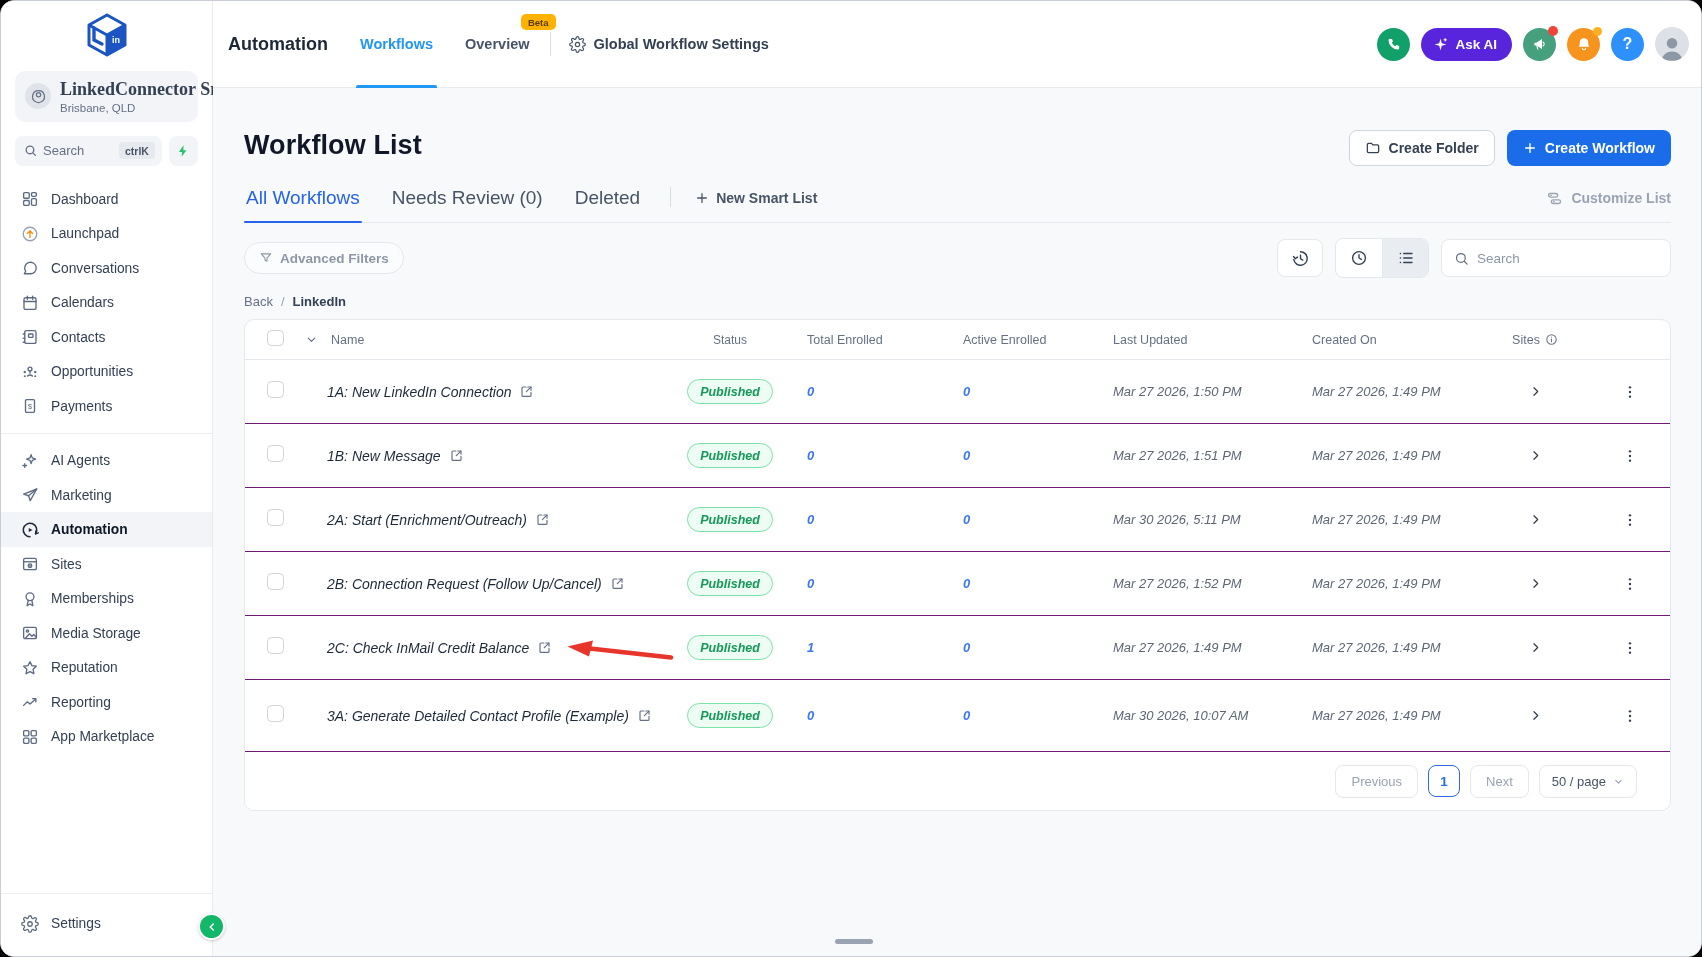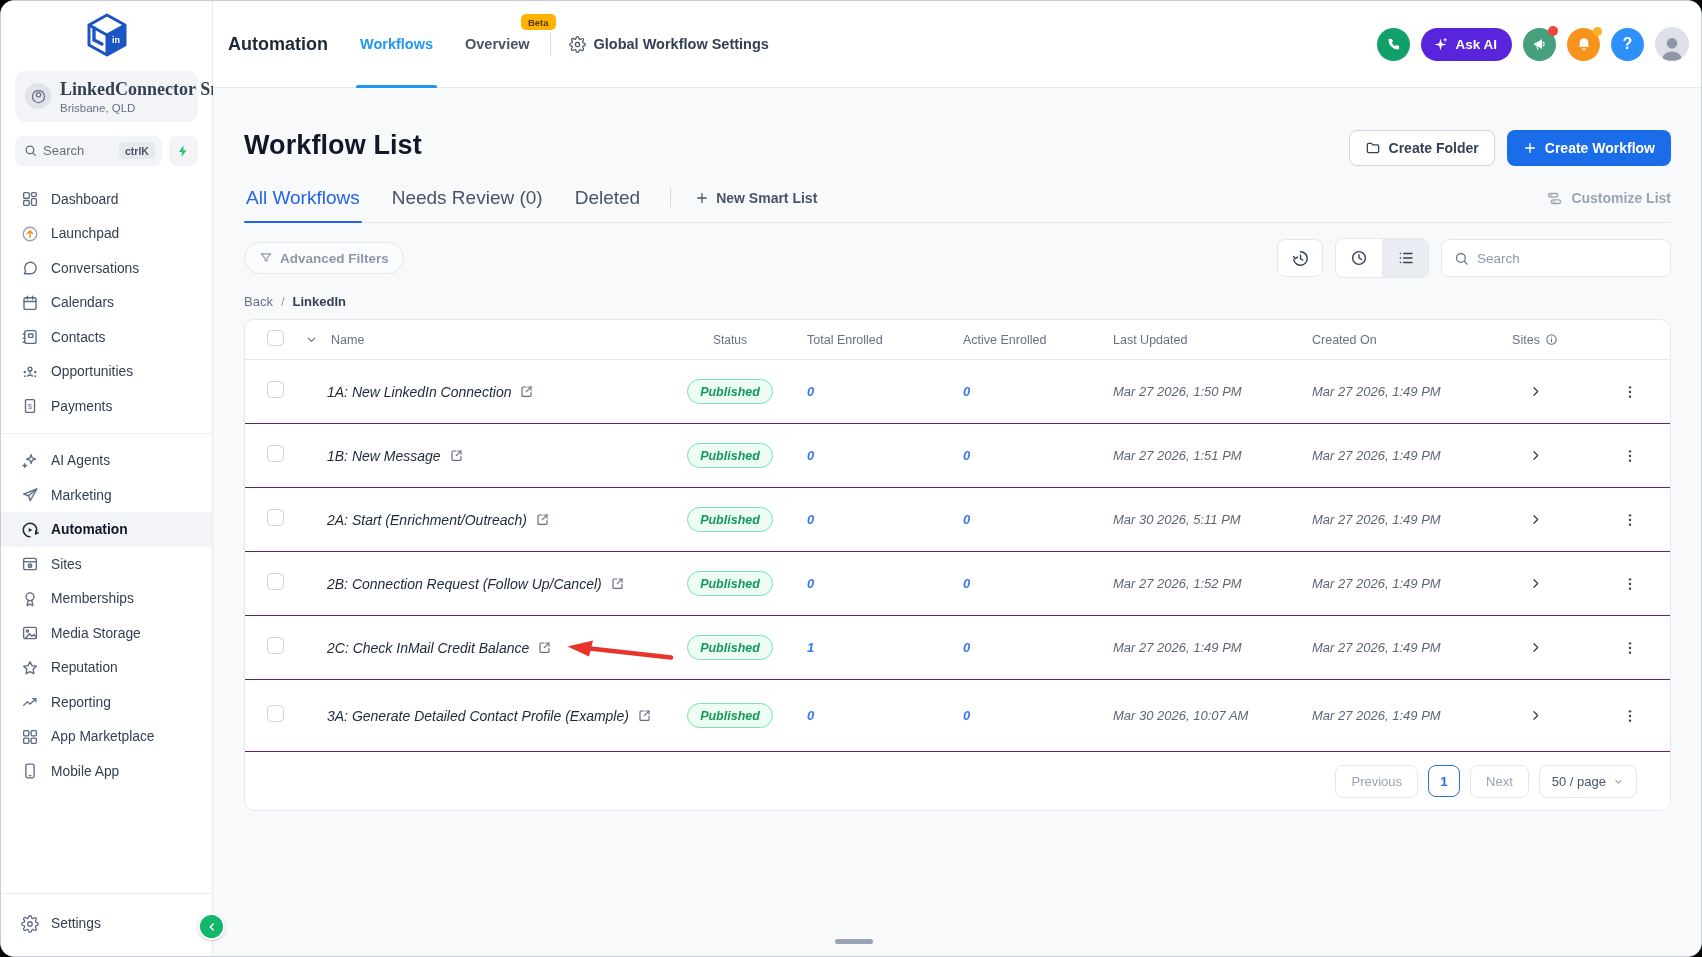--- a/index.html
+++ b/index.html
@@ -340,29 +340,20 @@
         <span class="icn">
             <svg width="18" height="18" viewBox="0 0 24 24" fill="none" stroke="currentColor" stroke-width="1.8" stroke-linejoin="round">
               <rect x="3.5" y="3.5" width="7" height="7" rx="1.5"></rect>
               <rect x="13.5" y="3.5" width="7" height="7" rx="1.5"></rect>
               <rect x="3.5" y="13.5" width="7" height="7" rx="1.5"></rect>
               <rect x="13.5" y="13.5" width="7" height="7" rx="1.5"></rect>
             </svg>
           </span>
         <span>App Marketplace</span>
       </li>
-      <li class="nav-item">
-        <span class="icn">
-            <svg width="18" height="18" viewBox="0 0 24 24" fill="none" stroke="currentColor" stroke-width="1.8" stroke-linecap="round" stroke-linejoin="round">
-              <rect x="6.5" y="2.8" width="11" height="18.4" rx="2.4"></rect>
-              <path d="M11 18.2h2"></path>
-            </svg>
-          </span>
-        <span>Mobile App</span>
-      </li>
     </ul>
 
     <div class="side-bottom">
       <div class="nav-item">
         <span class="icn">
             <svg width="18" height="18" viewBox="0 0 24 24" fill="none" stroke="currentColor" stroke-width="1.7" stroke-linecap="round" stroke-linejoin="round">
               <circle cx="12" cy="12" r="3"></circle>
               <path d="M19.4 15a1.7 1.7 0 0 0 .3 1.9l.1.1a2 2 0 1 1-2.8 2.8l-.1-.1a1.7 1.7 0 0 0-1.9-.3 1.7 1.7 0 0 0-1 1.5V21a2 2 0 1 1-4 0v-.1a1.7 1.7 0 0 0-1-1.6 1.7 1.7 0 0 0-1.9.3l-.1.1a2 2 0 1 1-2.8-2.8l.1-.1a1.7 1.7 0 0 0 .3-1.9 1.7 1.7 0 0 0-1.5-1H3a2 2 0 1 1 0-4h.1a1.7 1.7 0 0 0 1.6-1 1.7 1.7 0 0 0-.3-1.9l-.1-.1a2 2 0 1 1 2.8-2.8l.1.1a1.7 1.7 0 0 0 1.9.3H9a1.7 1.7 0 0 0 1-1.5V3a2 2 0 1 1 4 0v.1a1.7 1.7 0 0 0 1 1.6 1.7 1.7 0 0 0 1.9-.3l.1-.1a2 2 0 1 1 2.8 2.8l-.1.1a1.7 1.7 0 0 0-.3 1.9V9a1.7 1.7 0 0 0 1.5 1H21a2 2 0 1 1 0 4h-.1a1.7 1.7 0 0 0-1.5 1z"></path>
             </svg>
           </span>

